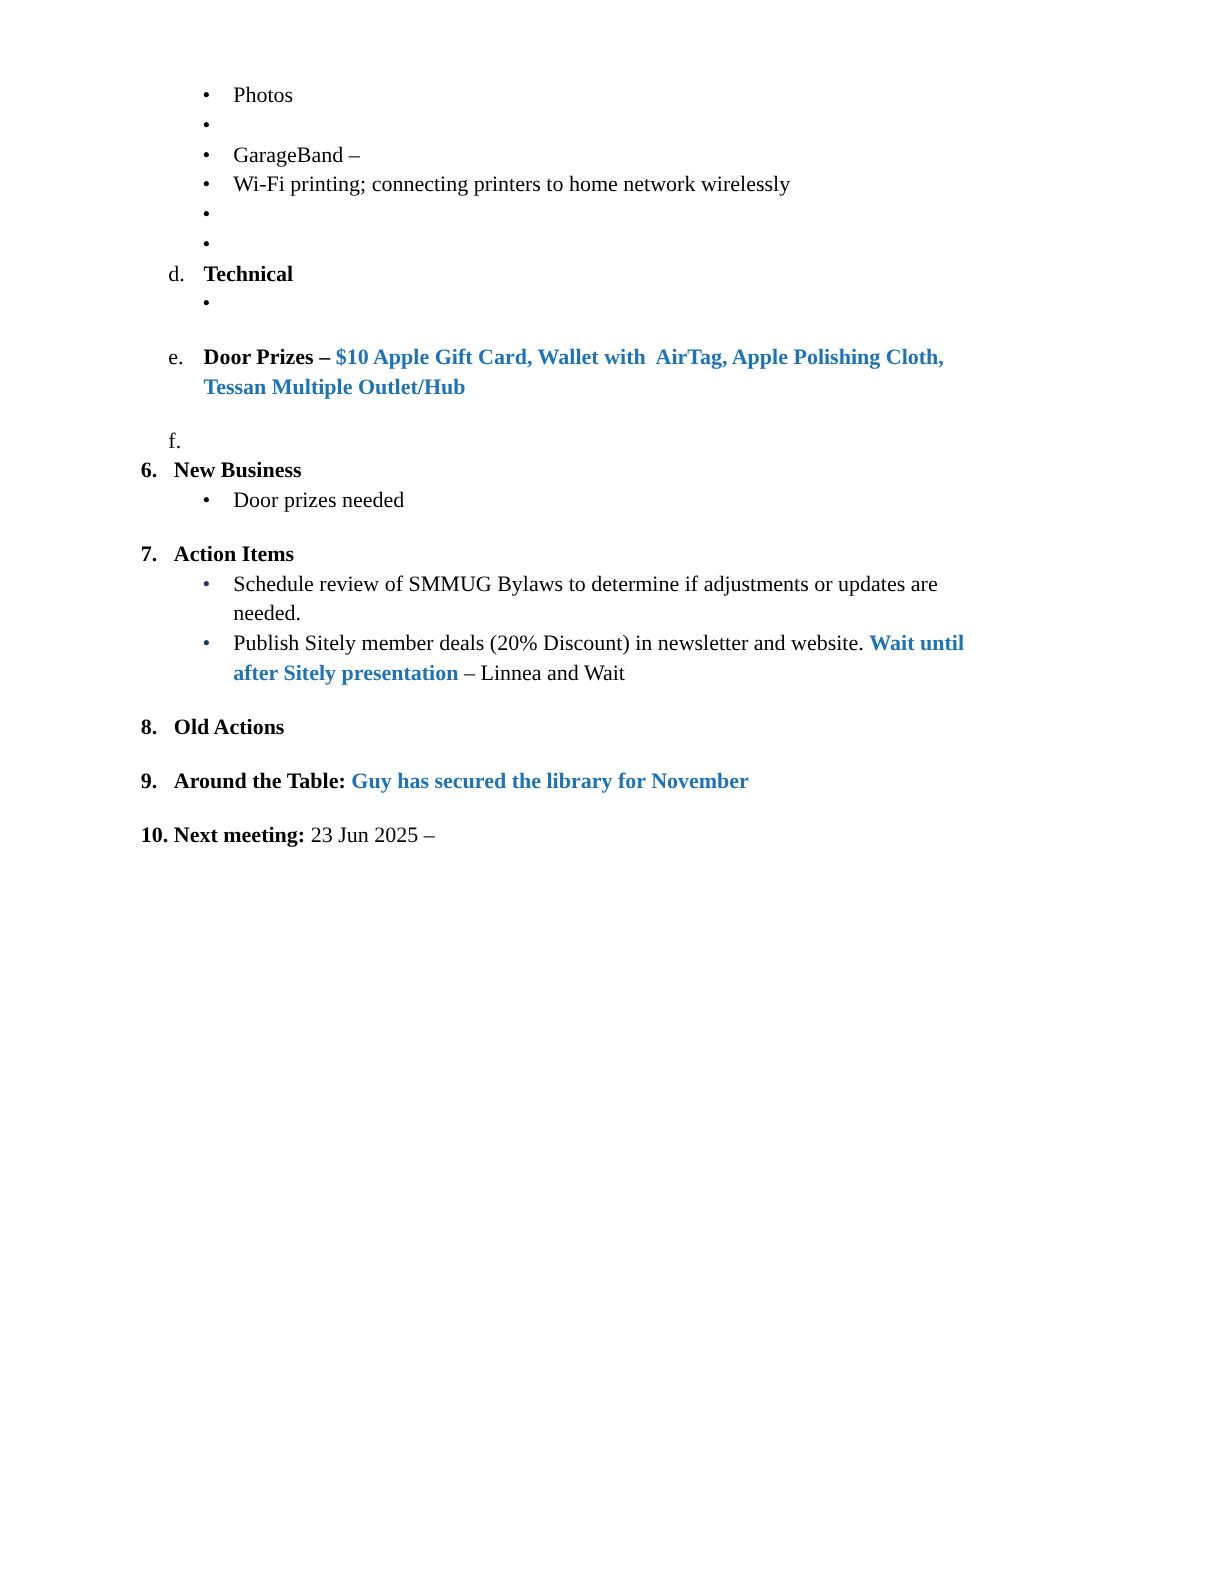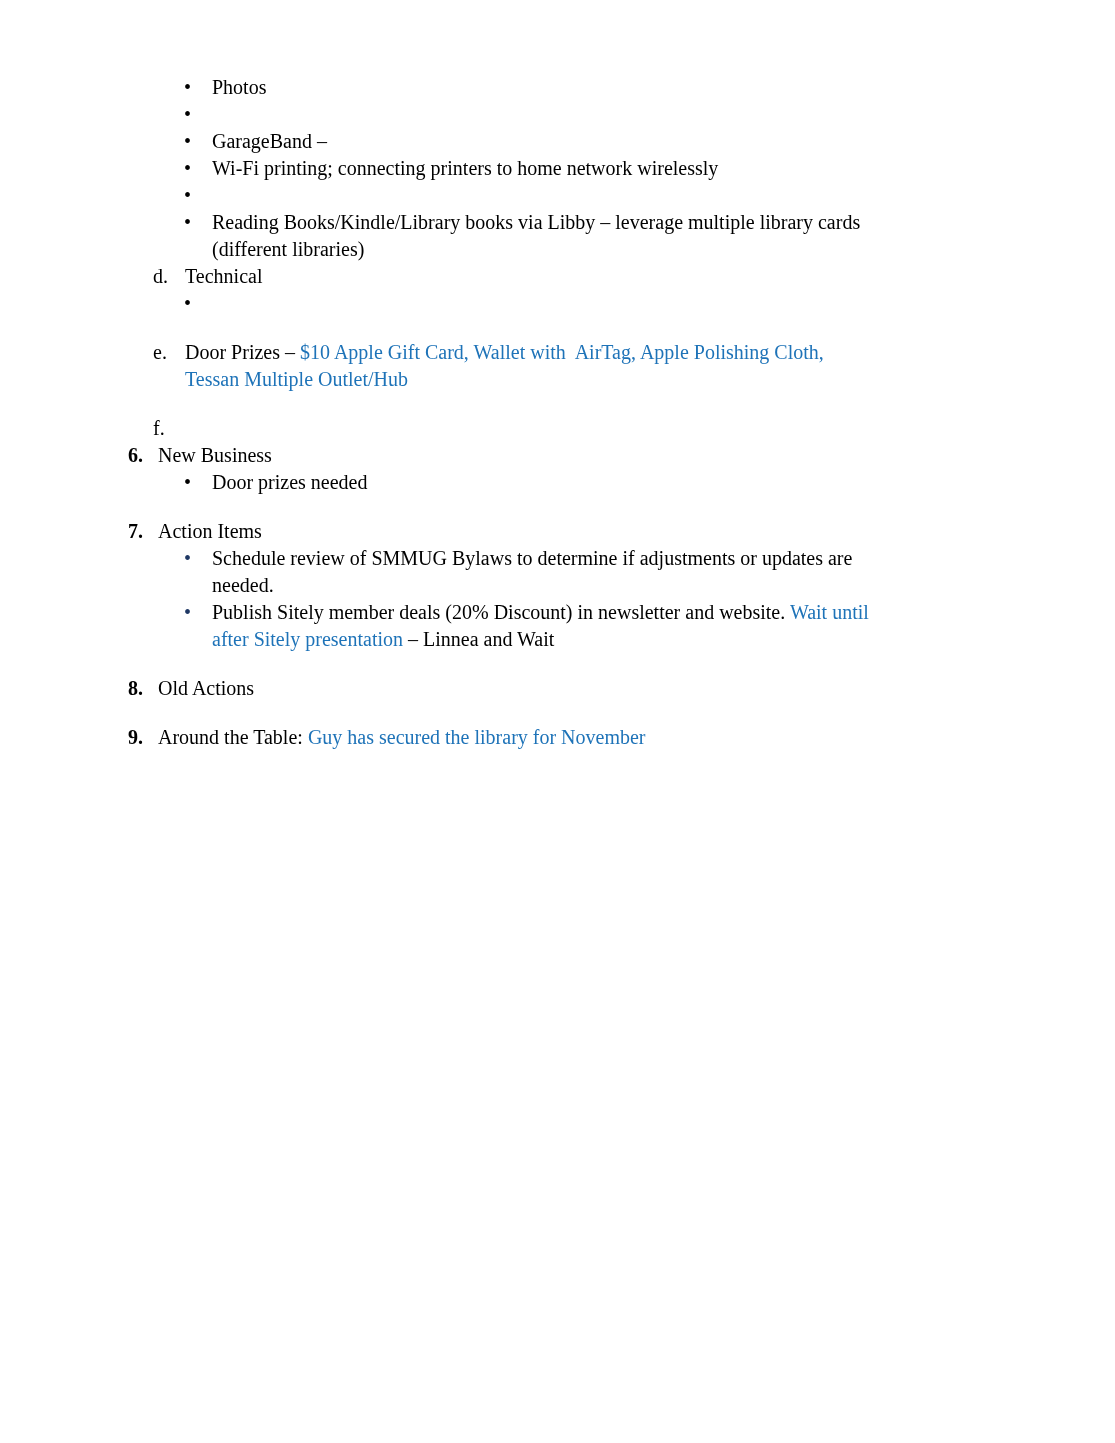--- a/index.html
+++ b/index.html
@@ -18,21 +18,21 @@
     width: 1115px;
     height: 1443px;
     background: var(--page-bg, #ffffff);
     overflow: hidden;
   }
   .content { padding-top: 74px; }
   .block + .block { margin-top: 22px; }
   .row { display: flex; align-items: flex-start; }
   .marker { flex: 0 0 auto; }
   .text { white-space: pre-wrap; }
-  .bold { font-weight: normal; }
+  .bold { font-weight: bold; }
   .blue { color: var(--blue, #1e73b8); }
   .navy { color: var(--navy, #1f3864); }
   
   .bullet-row { padding-left: 184px; }
   .bullet-row .marker { width: 28px; }
   .letter-row { padding-left: 153px; }
   .letter-row .marker { width: 32px; }
   .num-row { padding-left: 128px; }
   .num-row .marker { width: 30px; font-weight: bold; }
 </style>
@@ -55,22 +55,20 @@
         </div>
         <div class="row bullet-row">
           <span class="marker">•</span>
           <span class="text"><span class="seg">Wi-Fi printing; connecting printers to home network wirelessly</span></span>
         </div>
         <div class="row bullet-row">
           <span class="marker">•</span>
         </div>
         <div class="row bullet-row">
           <span class="marker">•</span>
-          <span class="text"><span class="seg">Reading Books/Kindle/Library books via Libby – leverage multiple library cards
-(different libraries)</span></span>
         </div>
       </div>
     <div id="lettered-items">
         <div class="block">
           <div class="row letter-row">
             <span class="marker">d.</span>
             <span class="text"><span class="seg bold">Technical</span></span>
           </div>
           <div class="row bullet-row">
             <span class="marker">•</span>
@@ -121,15 +119,21 @@
             <span class="marker">8.</span>
             <span class="text"><span class="seg bold">Old Actions</span></span>
           </div>
         </div>
         <div class="block">
           <div class="row num-row">
             <span class="marker">9.</span>
             <span class="text"><span class="seg bold">Around the Table: </span><span class="seg bold blue">Guy has secured the library for November</span></span>
           </div>
         </div>
+        <div class="block">
+          <div class="row num-row">
+            <span class="marker">10.</span>
+            <span class="text"><span class="seg bold">Next meeting: </span><span class="seg">23 Jun 2025 –</span></span>
+          </div>
+        </div>
       </div>
   </div>
 </div>
 
 </body></html>

